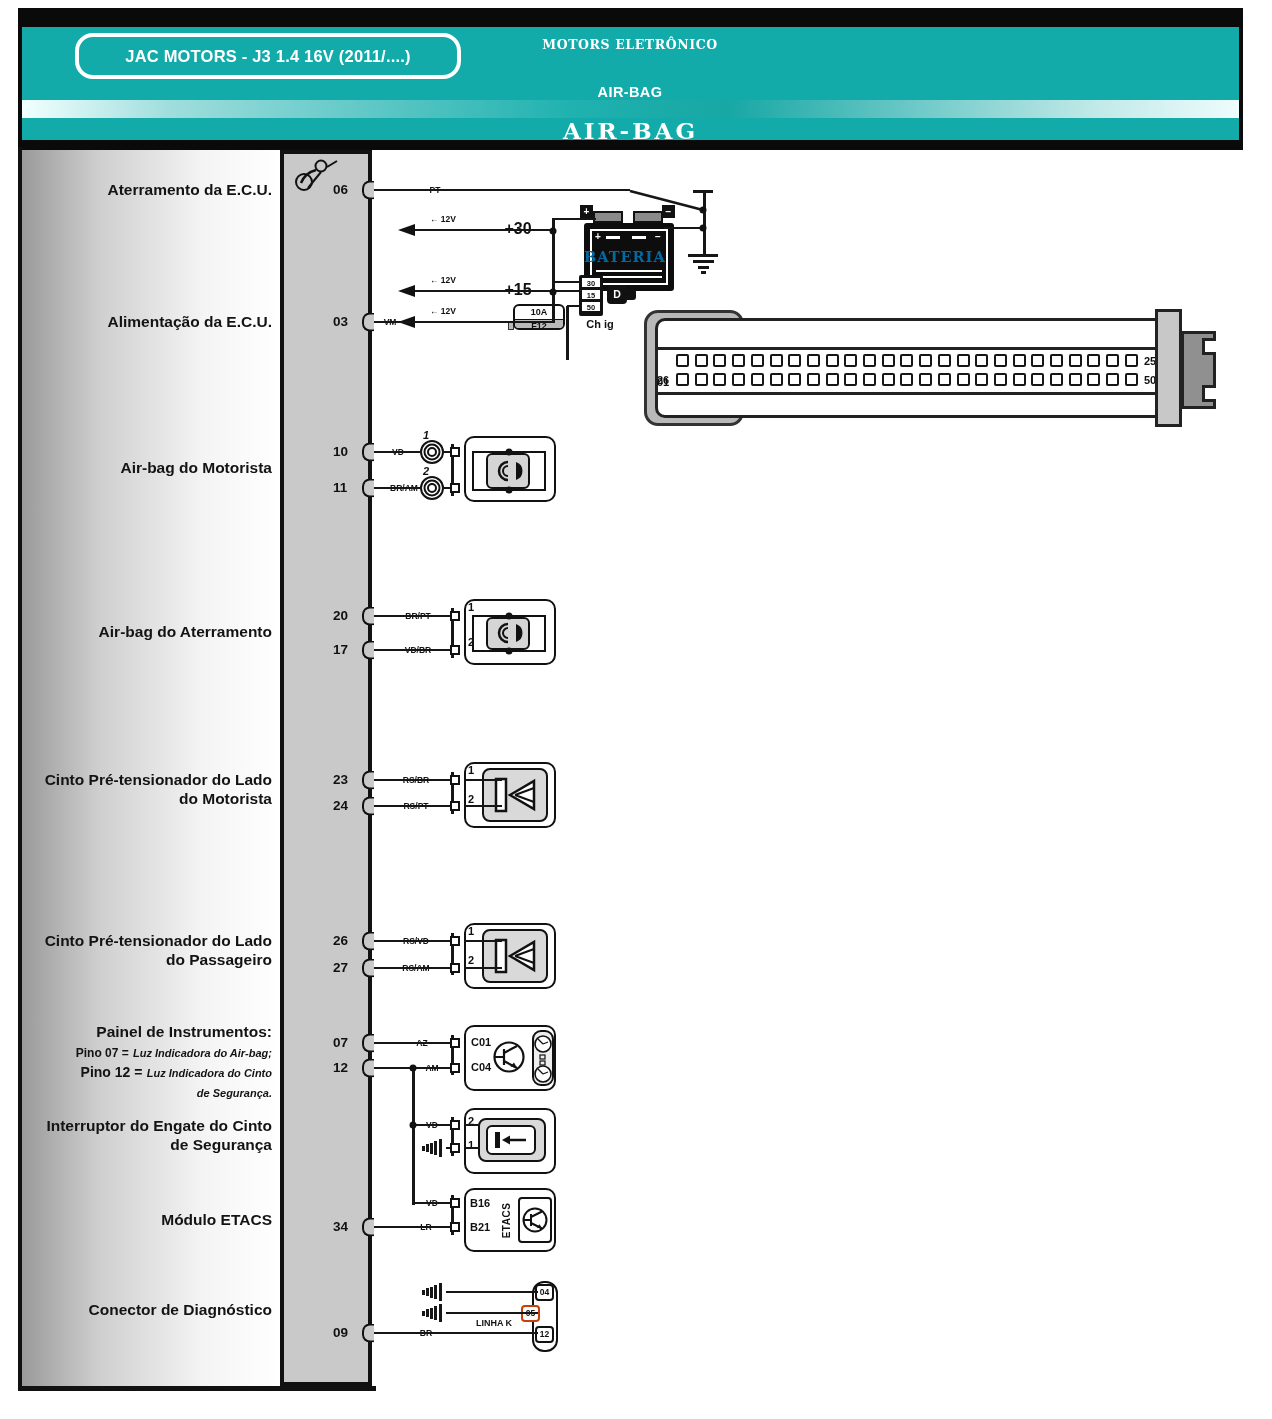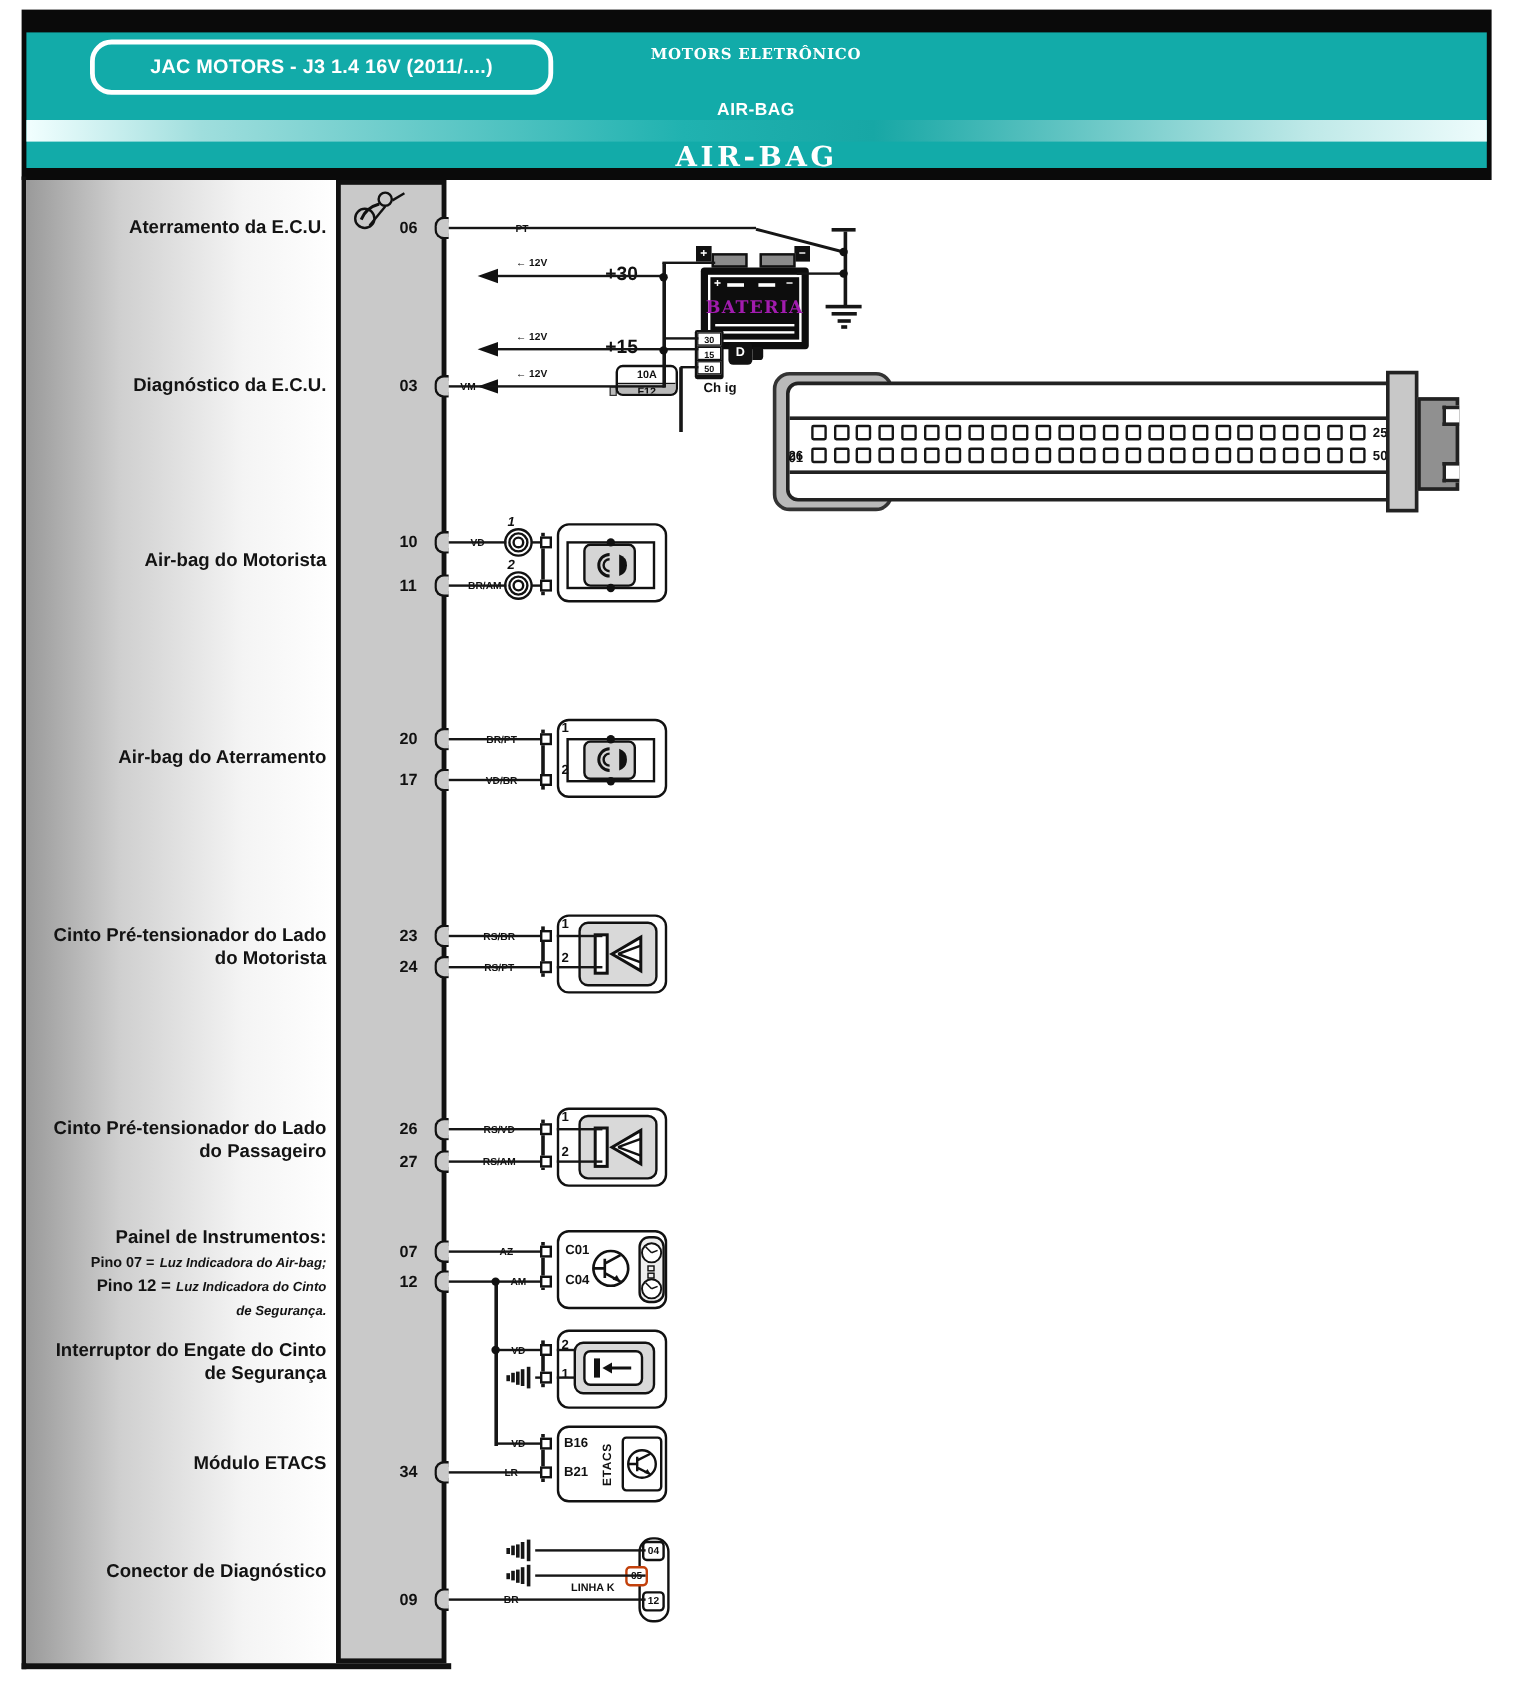--- a/index.html
+++ b/index.html
@@ -57,21 +57,21 @@
 
 <svg style="left:290px;top:156px" width="50" height="38">
   <circle cx="31" cy="10" r="5.5" fill="none" stroke="#111" stroke-width="2"></circle>
   <path d="M26,14 Q15,17 11,27" fill="none" stroke="#111" stroke-width="2.5"></path>
   <circle cx="14" cy="26" r="8" fill="none" stroke="#111" stroke-width="2"></circle>
   <path d="M37,11 L47,5" stroke="#111" stroke-width="2"></path>
   <path d="M31,16 L18,32" stroke="#111" stroke-width="2"></path>
 </svg>
 
 <div class="sideLbl" style="top:181px">Aterramento da E.C.U.</div>
-<div class="sideLbl" style="top:313px">Diagnóstico da E.C.U.</div>
+<div class="sideLbl" style="top:313px">Alimentação da E.C.U.</div>
 <div class="sideLbl" style="top:459px">Air-bag do Motorista</div>
 <div class="sideLbl" style="top:623px">Air-bag do Aterramento</div>
 <div class="sideLbl" style="top:771px">
   <span>Cinto Pré-tensionador do Lado</span><br>
   <span>do Motorista</span>
 </div>
 <div class="sideLbl" style="top:932px">
   <span>Cinto Pré-tensionador do Lado</span><br>
   <span>do Passageiro</span>
 </div>
@@ -125,21 +125,21 @@
             font:bold 10px 'Liberation Sans',sans-serif;text-align:center;line-height:13px">
   <span>−</span></div>
 <div class="abs" style="left:593px;top:211px;width:30px;height:12px;background:#8a8a8a;border:2px solid #111"></div>
 <div class="abs" style="left:633px;top:211px;width:30px;height:12px;background:#8a8a8a;border:2px solid #111"></div>
 <div class="abs" style="left:584px;top:223px;width:90px;height:68px;background:#0d0d0d;border-radius:3px"></div>
 <div class="abs" style="left:590px;top:229px;width:78px;height:56px;border:2px solid #fff"></div>
 <div class="abs" style="left:595px;top:231px;color:#fff;font:bold 10px 'Liberation Sans',sans-serif">+</div>
 <div class="abs" style="left:655px;top:231px;color:#fff;font:bold 10px 'Liberation Sans',sans-serif">−</div>
 <div class="abs" style="left:606px;top:236px;width:14px;height:3px;background:#fff"></div>
 <div class="abs" style="left:632px;top:236px;width:14px;height:3px;background:#fff"></div>
-<div class="abs" style="left:584px;top:248px;width:90px;text-align:center;color:#a21caf;
+<div class="abs" style="left:584px;top:248px;width:90px;color:#0369a1;
             font:bold 14.5px 'DejaVu Serif',serif;letter-spacing:1px">BATERIA</div>
 <div class="abs" style="left:596px;top:270px;width:66px;height:2px;background:#fff"></div>
 <div class="abs" style="left:596px;top:276px;width:66px;height:2px;background:#fff"></div>
 
 <div class="abs" style="left:508px;top:322px;width:6px;height:8px;background:#bbb;border:1.5px solid #333"></div>
 <div class="abs" style="left:548px;top:322px;width:6px;height:8px;background:#bbb;border:1.5px solid #333"></div>
 <div class="abs" style="left:513px;top:304px;width:52px;height:26px;border:2px solid #111;border-radius:6px;overflow:hidden;background:#fff">
   <div style="height:13px;text-align:center;font:bold 9px 'Liberation Sans',sans-serif;line-height:13px;border-bottom:1.5px solid #111">10A</div>
   <div style="height:13px;text-align:center;font:bold 9px 'Liberation Sans',sans-serif;line-height:12px;background:#b9b9b9">F12</div>
 </div>

